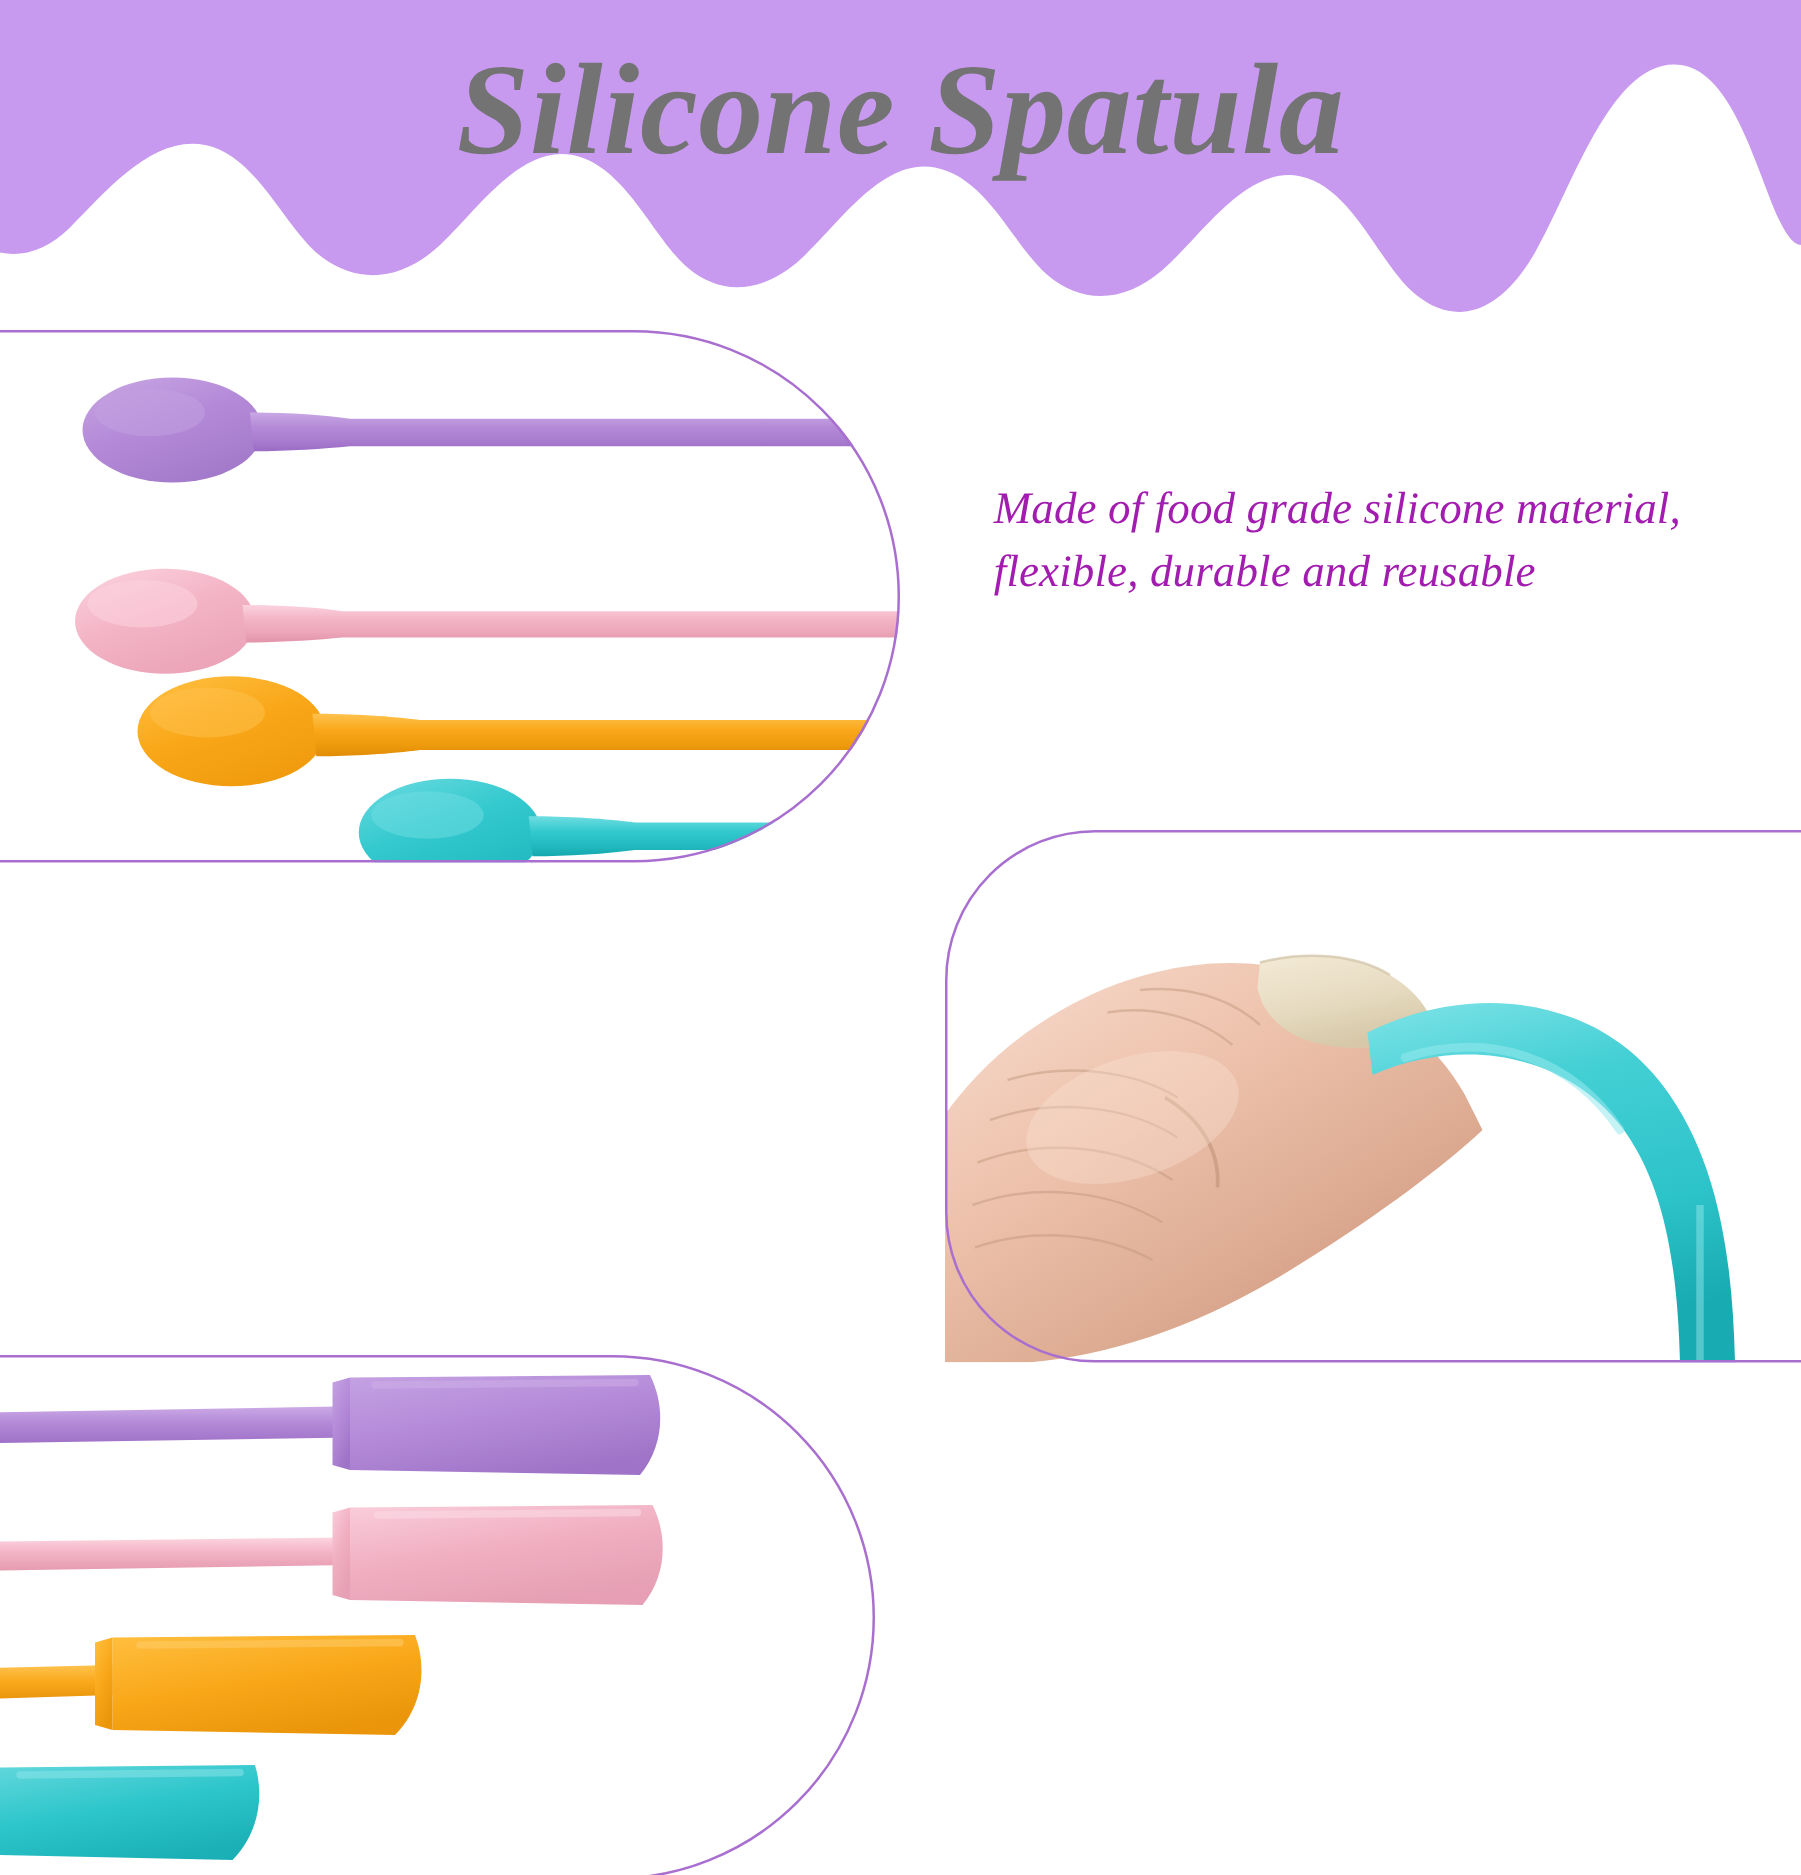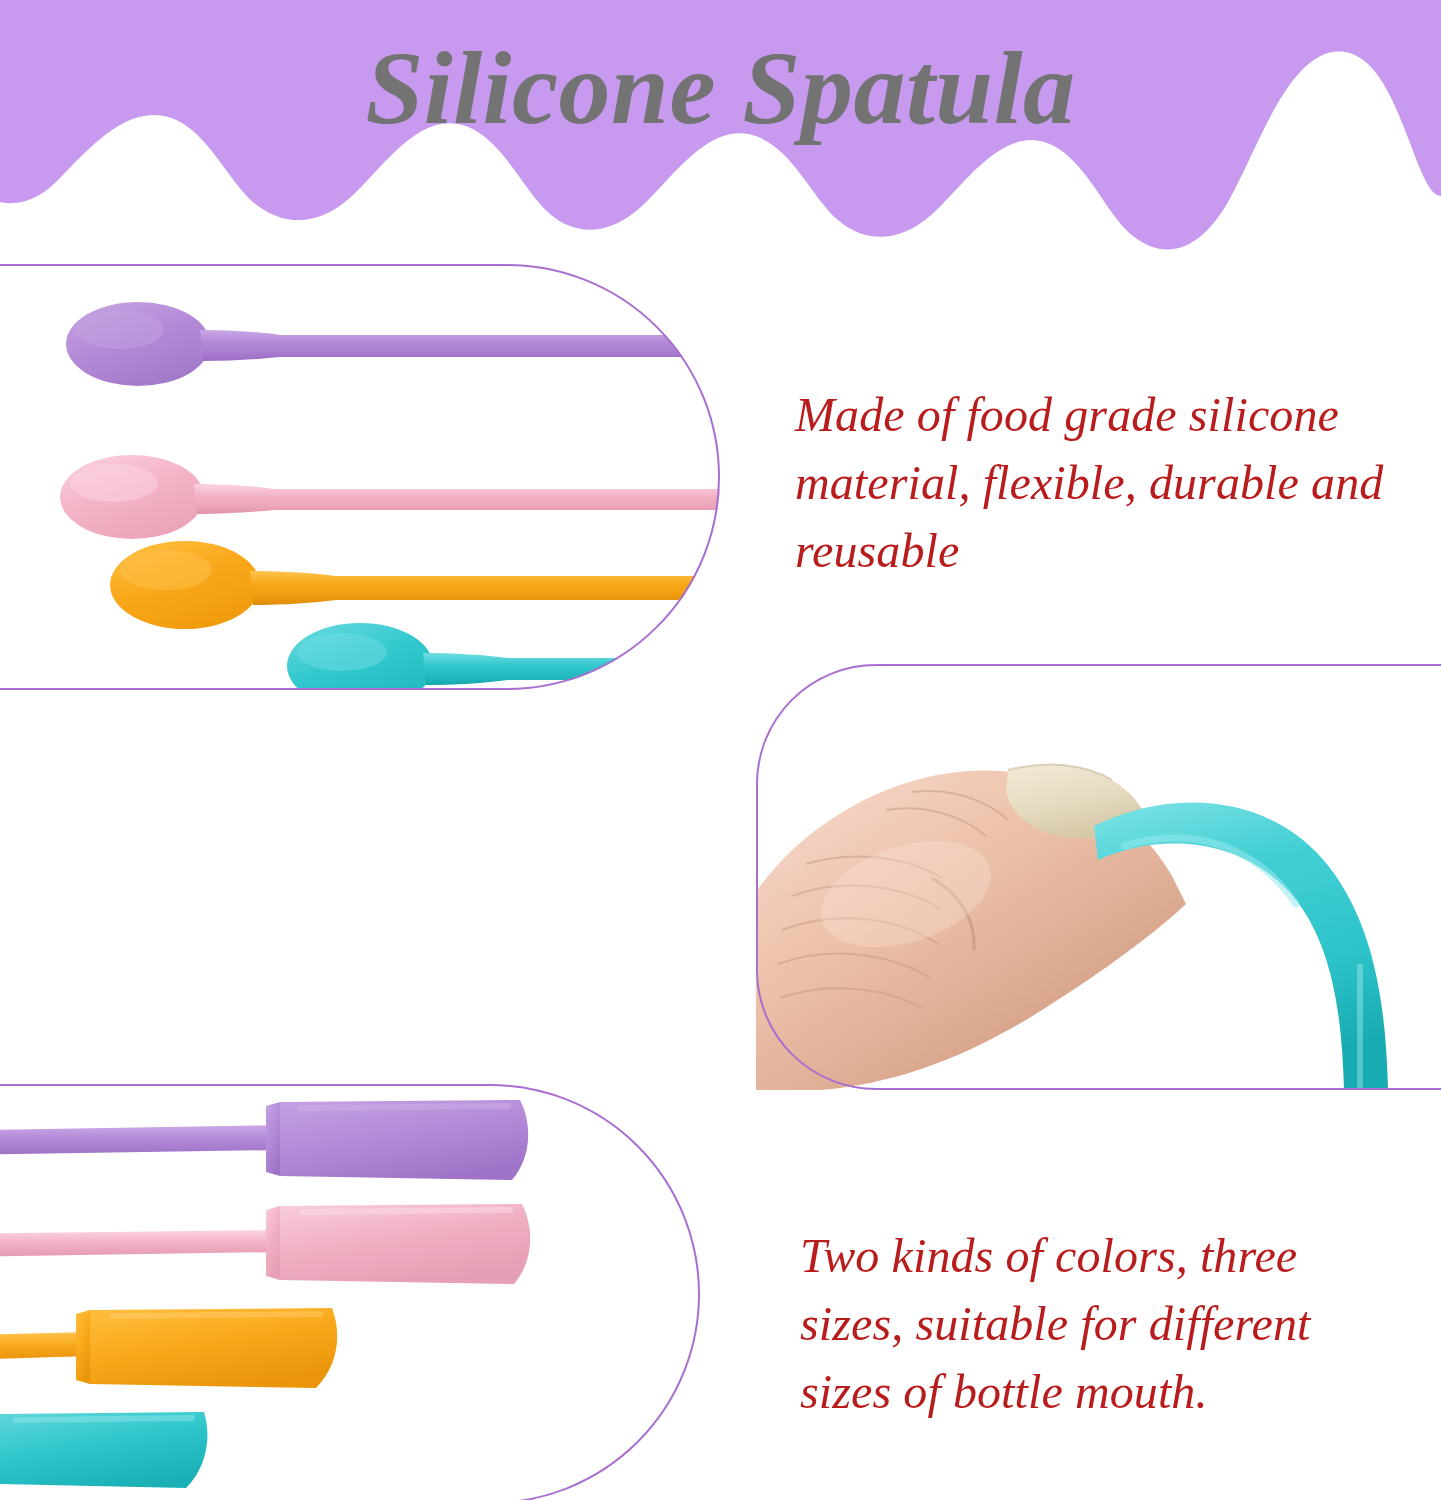--- a/index.html
+++ b/index.html
@@ -108,23 +108,23 @@
     width: 685px;
     height: 426px;
     border-radius: 120px 0 0 0;
   }
 
   
   .feature-text {
     position: absolute;
     font-family: "Liberation Serif", serif;
     font-style: italic;
-    font-size: 48px;
+    font-size: 36px;
     line-height: 1.42;
-    color: #b91c1c;
+    color: #a21caf;
     letter-spacing: 0.1px;
   }
   #text-material { left: 795px; top: 381px;  width: 600px; }
   #text-design   { left: 88px;  top: 800px;  width: 600px; }
   #text-colors   { left: 800px; top: 1222px; width: 590px; }
 
   .svg-layer {
     position: absolute;
     left: 0;
     top: 0;
@@ -387,15 +387,14 @@
         <path d="M0,358 L236,350 L236,374 L0,384 Z" fill="url(#fTeal)"></path>
         <path d="M236,330 L444,328 C452,354 446,384 426,404
                  L236,400 Z" fill="url(#bTeal)"></path>
         <path d="M236,330 L236,400 L222,396 L222,334 Z" fill="url(#bTeal)"></path>
         <path d="M256,336 L432,334" stroke="#8ee6ea" stroke-width="6" fill="none" opacity="0.5" stroke-linecap="round"></path>
       </g>
     </svg>
   </div>
   <div class="panel-outline" id="panel-bottom-left"></div>
 
-  <div class="feature-text" id="text-colors">Two kinds of colors, three sizes, suitable for different sizes of bottle mouth.</div>
 
 </div>
 
 </body></html>

